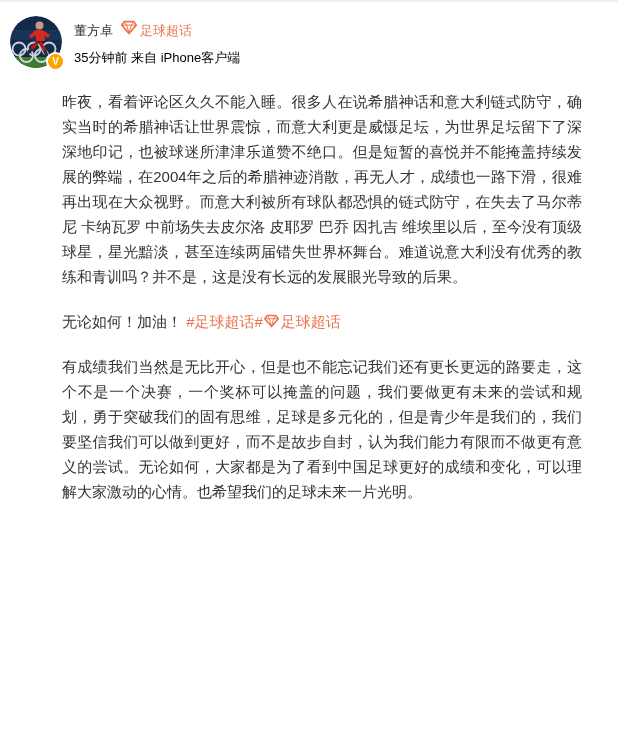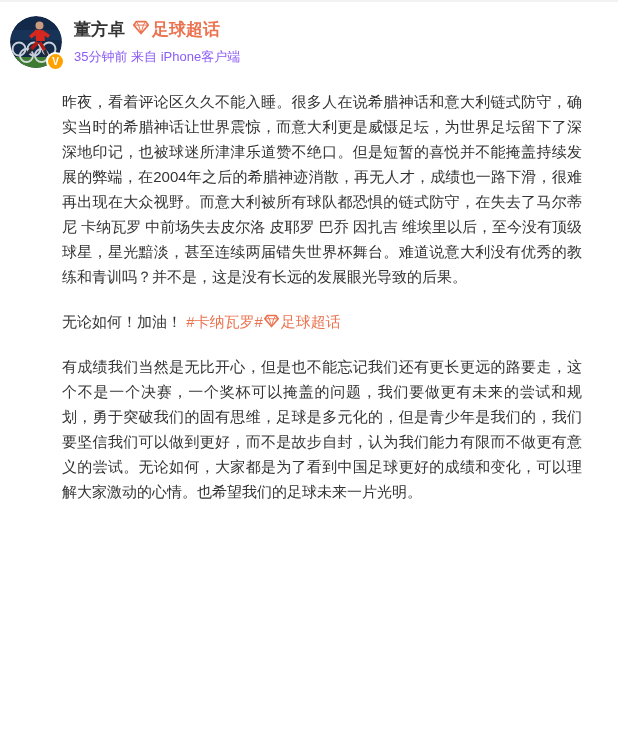--- a/index.html
+++ b/index.html
@@ -41,39 +41,39 @@
     font-size: 10px;
     font-weight: 700;
     line-height: 15px;
     text-align: center;
     font-family: "Liberation Sans", sans-serif;
   }
   .header-text { margin-left: 12px; padding-top: 4px; }
   .name-row {
     display: flex;
     align-items: center;
-    font-size: 17px;
-    font-weight: 700;
+    font-size: 13px;
+    font-weight: 400;
     color: #333333;
     line-height: 20px;
   }
   .username { cursor: pointer; }
   .super-badge {
     margin-left: 8px;
     color: #eb7350;
     display: inline-flex;
     align-items: center;
     cursor: pointer;
   }
   .super-badge svg, .inline-gem svg { display: inline-block; }
   .super-badge .badge-label { margin-left: 3px; }
   .meta {
     margin-top: 8px;
     font-size: 13px;
-    color: #8b5cf6;
+    color: #000000;
     font-weight: 400;
   }
   .post-body {
     margin: 21px 28px 0 62px;
     font-size: 15px;
     line-height: 25px;
     color: #333333;
     text-align: justify;
     word-break: break-all;
   }
@@ -142,21 +142,21 @@
       <div class="meta">35分钟前 来自 iPhone客户端</div>
     </div>
   </div>
 
   <div class="post-body">
     <p>昨夜，看着评论区久久不能入睡。很多人在说希腊神话和意大利链式防守，确实当时的希腊神话让世界震惊，而意大利更是威慑足坛，为世界足坛留下了深深地印记，也被球迷所津津乐道赞不绝口。但是短暂的喜悦并不能掩盖持续发展的弊端，在2004年之后的希腊神迹消散，再无人才，成绩也一路下滑，很难再出现在大众视野。而意大利被所有球队都恐惧的链式防守，在失去了马尔蒂尼 卡纳瓦罗 中前场失去皮尔洛 皮耶罗 巴乔 因扎吉 维埃里以后，至今没有顶级球星，星光黯淡，甚至连续两届错失世界杯舞台。难道说意大利没有优秀的教练和青训吗？并不是，这是没有长远的发展眼光导致的后果。</p>
 
 
     <p>
       <span>无论如何！加油！</span>
-      <a class="link">#卡纳瓦罗#</a><a class="link supertopic-inline"><span><svg width="15" height="14" viewBox="0 0 16 15">
+      <a class="link">#足球超话#</a><a class="link supertopic-inline"><span><svg width="15" height="14" viewBox="0 0 16 15">
               <path d="M3.4 1.6 h9.2 l2.6 3.5 -7.2 8.4 -7.2 -8.4 z" fill="none" stroke="#eb7350" stroke-width="1.7" stroke-linejoin="round"></path>
               <path d="M1.2 5.1 h13.6 M5.6 5.1 L8 13 M10.4 5.1 L8 13 M5.6 5.1 L3.4 1.6 M10.4 5.1 L12.6 1.6" stroke="#eb7350" stroke-width="1" fill="none"></path>
             </svg></span><span>足球超话</span></a>
     </p>
 
 
     <p>
       <span>有成绩我们当然是无比开心，但是也不能忘记我们还有更长更远的路要走，这个不是一个决赛，一个奖杯可以掩盖的问题，我们要做更有未来的尝试和规划，勇于突破我们的固有思维，足球是多元化的，但是青少年是我们的，我们要坚信我们可以做到更好，而不是故步自封，认为我们能力有限而不做更有意义的尝试。无论如何，大家都是为了看到中国足球更好的成绩和变化，可以理解大家激动的心情。也希望我们的足球未来一片光明。</span>
       
     </p>

